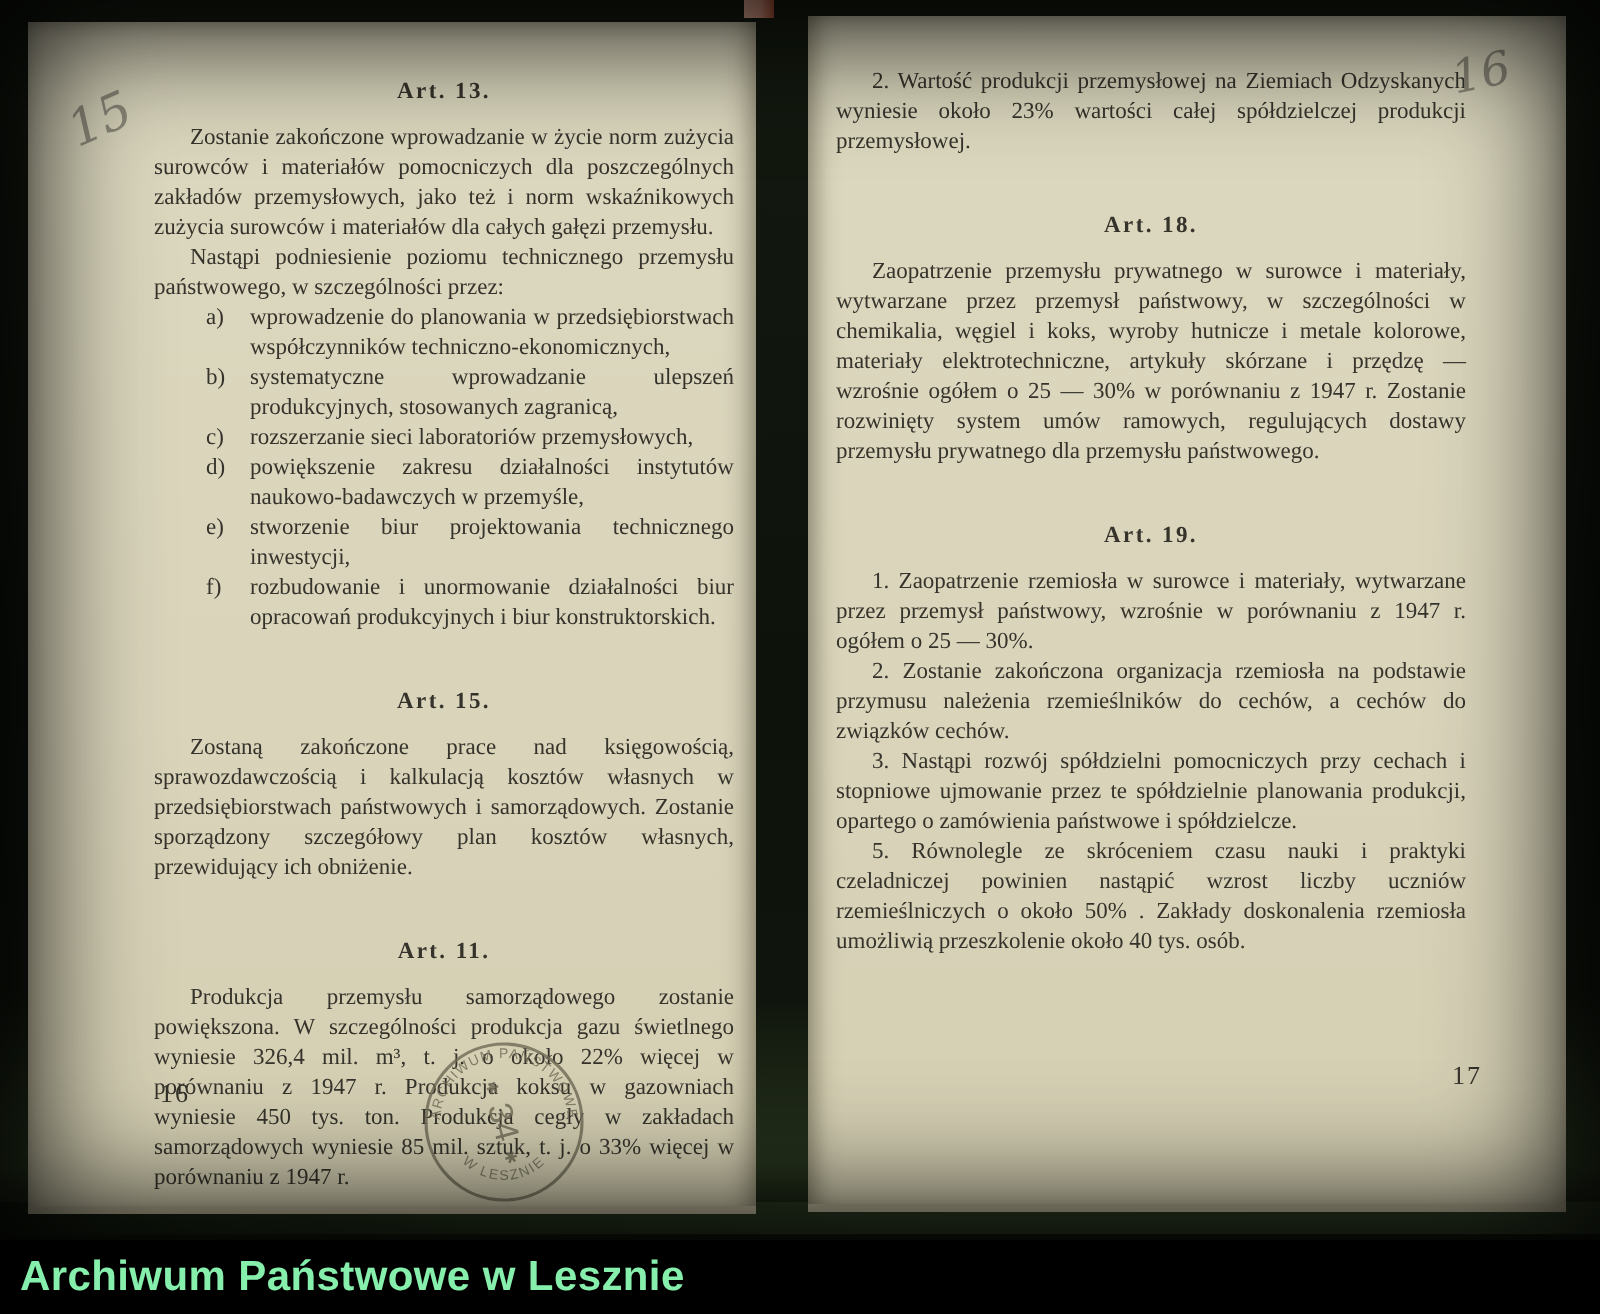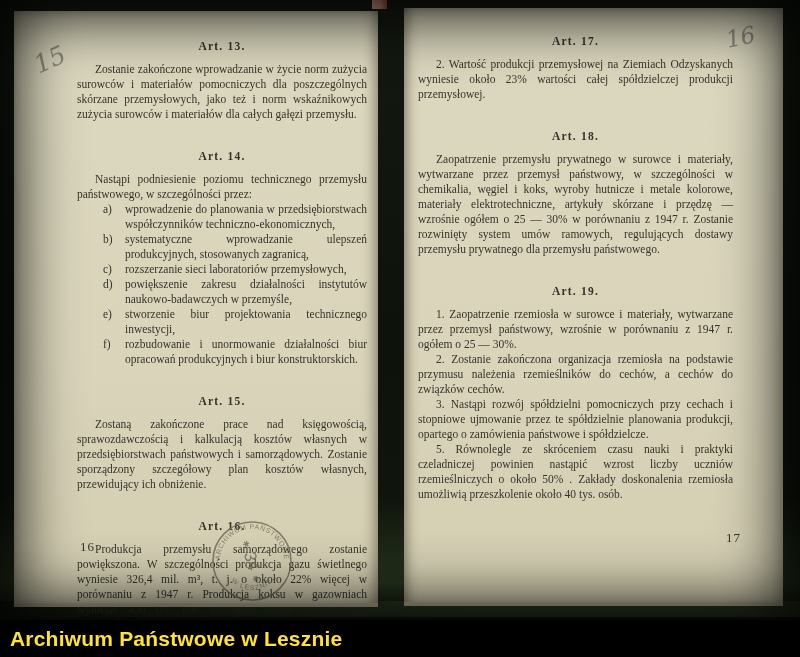--- a/index.html
+++ b/index.html
@@ -40,40 +40,39 @@
   .handwriting{position:absolute;font-family:"DejaVu Serif",serif;font-style:italic;
         color:#8f8b7c;z-index:4;}
   .hw-left{left:20px;top:34px;font-size:25px;transform:rotate(-24deg);}
   .hw-right{right:28px;top:16px;font-size:23px;transform:rotate(-12deg);}
   
   .stamp{position:absolute;left:196px;top:508px;width:84px;height:84px;opacity:.8;z-index:3;}
   .stamp text, .stamp textPath{fill:#6f6a56;font-family:"Liberation Sans",sans-serif;}
   
   .caption-bar{position:absolute;left:0;top:620px;width:800px;height:37px;background:#000;
         display:flex;align-items:center;z-index:6;}
-  .caption-bar span{color:#fde047;font-family:"Liberation Sans",sans-serif;
+  .caption-bar span{color:#86efac;font-family:"Liberation Sans",sans-serif;
         font-weight:bold;font-size:21px;margin-left:10px;letter-spacing:.2px;}
 </style>
 </head>
 <body>
 
 <div class="stage">
   <div class="photo">
 
     <div class="ribbon"></div>
 
     <div class="page page-left">
       <div class="handwriting hw-left">15</div>
       <div class="articles" id="left-articles">
           <div class="art">
             <div class="art-heading">Art. 13.</div>
-            <p class="para">Zostanie zakończone wprowadzanie w życie norm zużycia surowców i materiałów pomocniczych dla poszczególnych skórzane przemysłowych, jako też i norm wskaźnikowych zużycia surowców i materiałów dla całych gałęzi przemysłu.</p>
+            <p class="para">Zostanie zakończone wprowadzanie w życie norm zużycia surowców i materiałów pomocniczych dla poszczególnych zakładów przemysłowych, jako też i norm wskaźnikowych zużycia surowców i materiałów dla całych gałęzi przemysłu.</p>
           </div>
           <div class="art">
-            <div class="art-heading">Art. 14.</div>
             <p class="para">Nastąpi podniesienie poziomu technicznego przemysłu państwowego, w szczególności przez:</p>
             <div class="list-item">
               <span class="marker">a)</span>
               <span class="item-text">wprowadzenie do planowania w przedsiębiorstwach współczynników techniczno-ekonomicznych,</span>
             </div>
             <div class="list-item">
               <span class="marker">b)</span>
               <span class="item-text">systematyczne wprowadzanie ulepszeń produkcyjnych, stosowanych zagranicą,</span>
             </div>
             <div class="list-item">
@@ -91,21 +90,21 @@
             <div class="list-item">
               <span class="marker">f)</span>
               <span class="item-text">rozbudowanie i unormowanie działalności biur opracowań produkcyjnych i biur konstruktorskich.</span>
             </div>
           </div>
           <div class="art">
             <div class="art-heading">Art. 15.</div>
             <p class="para">Zostaną zakończone prace nad księgowością, sprawozdawczością i kalkulacją kosztów własnych w przedsiębiorstwach państwowych i samorządowych. Zostanie sporządzony szczegółowy plan kosztów własnych, przewidujący ich obniżenie.</p>
           </div>
           <div class="art">
-            <div class="art-heading">Art. 16.</div>
+            <div class="art-heading">Art. 11.</div>
             <p class="para">Produkcja przemysłu samorządowego zostanie powiększona. W szczególności produkcja gazu świetlnego wyniesie 326,4 mil. m³, t. j. o około 22% więcej w porównaniu z 1947 r. Produkcja koksu w gazowniach wyniesie 450 tys. ton. Produkcja cegły w zakładach samorządowych wyniesie 85 mil. sztuk, t. j. o 33% więcej w porównaniu z 1947 r.</p>
           </div>
         </div>
       <div class="page-number pn-left">16</div>
 
       <svg class="stamp" viewBox="0 0 84 84">
         <defs>
           <path id="arcTop" d="M 10,42 A 32,32 0 1 1 74,42" fill="none"></path>
           <path id="arcBottom" d="M 13,42 A 29,29 0 0 0 71,42" fill="none"></path>
         </defs>
@@ -121,21 +120,20 @@
           <text x="24" y="46" font-size="8" text-anchor="middle">✱</text>
           <text x="60" y="46" font-size="8" text-anchor="middle">✱</text>
         </g>
       </svg>
     </div>
 
     <div class="page page-right">
       <div class="handwriting hw-right">16</div>
       <div class="articles" id="right-articles">
           <div class="art">
-            <div class="art-heading">Art. 17.</div>
             <p class="para">2. Wartość produkcji przemysłowej na Ziemiach Odzyskanych wyniesie około 23% wartości całej spółdzielczej produkcji przemysłowej.</p>
           </div>
           <div class="art">
             <div class="art-heading">Art. 18.</div>
             <p class="para">Zaopatrzenie przemysłu prywatnego w surowce i materiały, wytwarzane przez przemysł państwowy, w szczególności w chemikalia, węgiel i koks, wyroby hutnicze i metale kolorowe, materiały elektrotechniczne, artykuły skórzane i przędzę — wzrośnie ogółem o 25 — 30% w porównaniu z 1947 r. Zostanie rozwinięty system umów ramowych, regulujących dostawy przemysłu prywatnego dla przemysłu państwowego.</p>
           </div>
           <div class="art">
             <div class="art-heading">Art. 19.</div>
             <p class="para">1. Zaopatrzenie rzemiosła w surowce i materiały, wytwarzane przez przemysł państwowy, wzrośnie w porównaniu z 1947 r. ogółem o 25 — 30%.</p>
             <p class="para">2. Zostanie zakończona organizacja rzemiosła na podstawie przymusu należenia rzemieślników do cechów, a cechów do związków cechów.</p>

